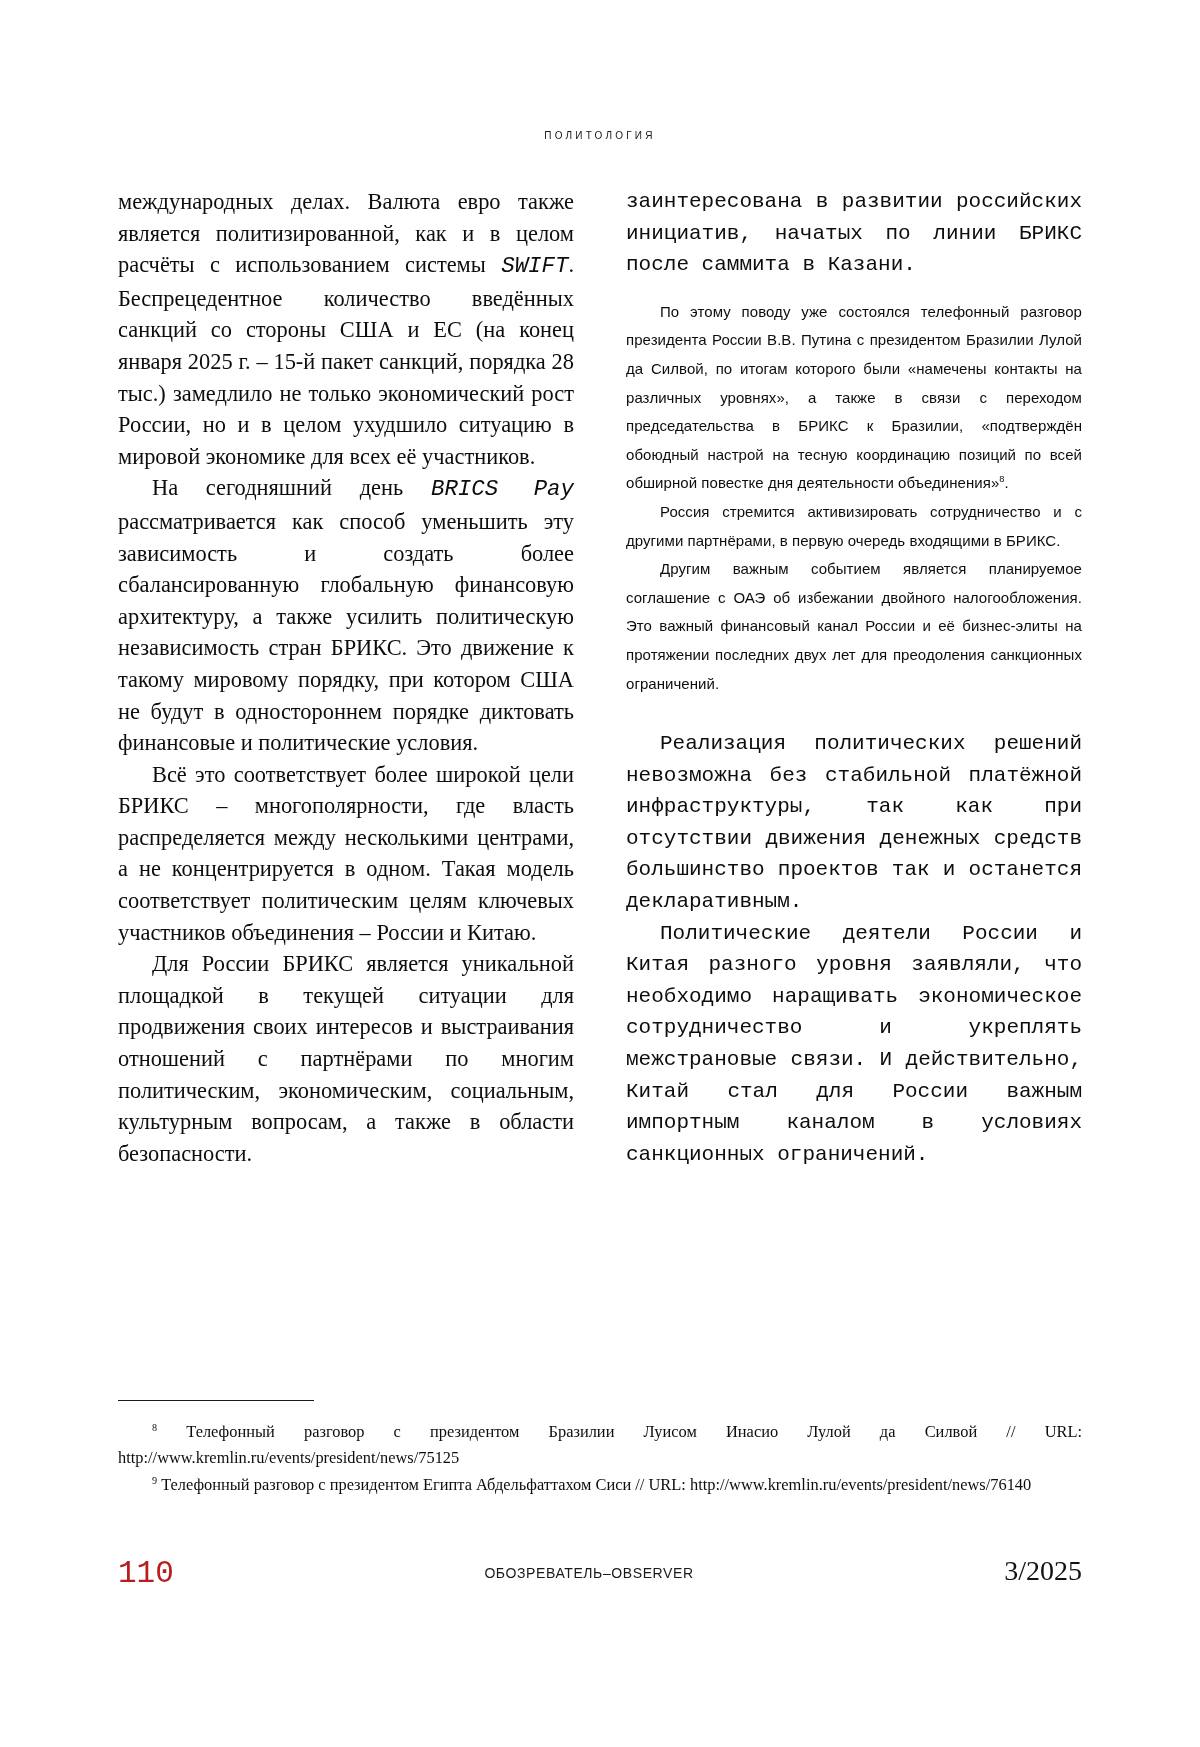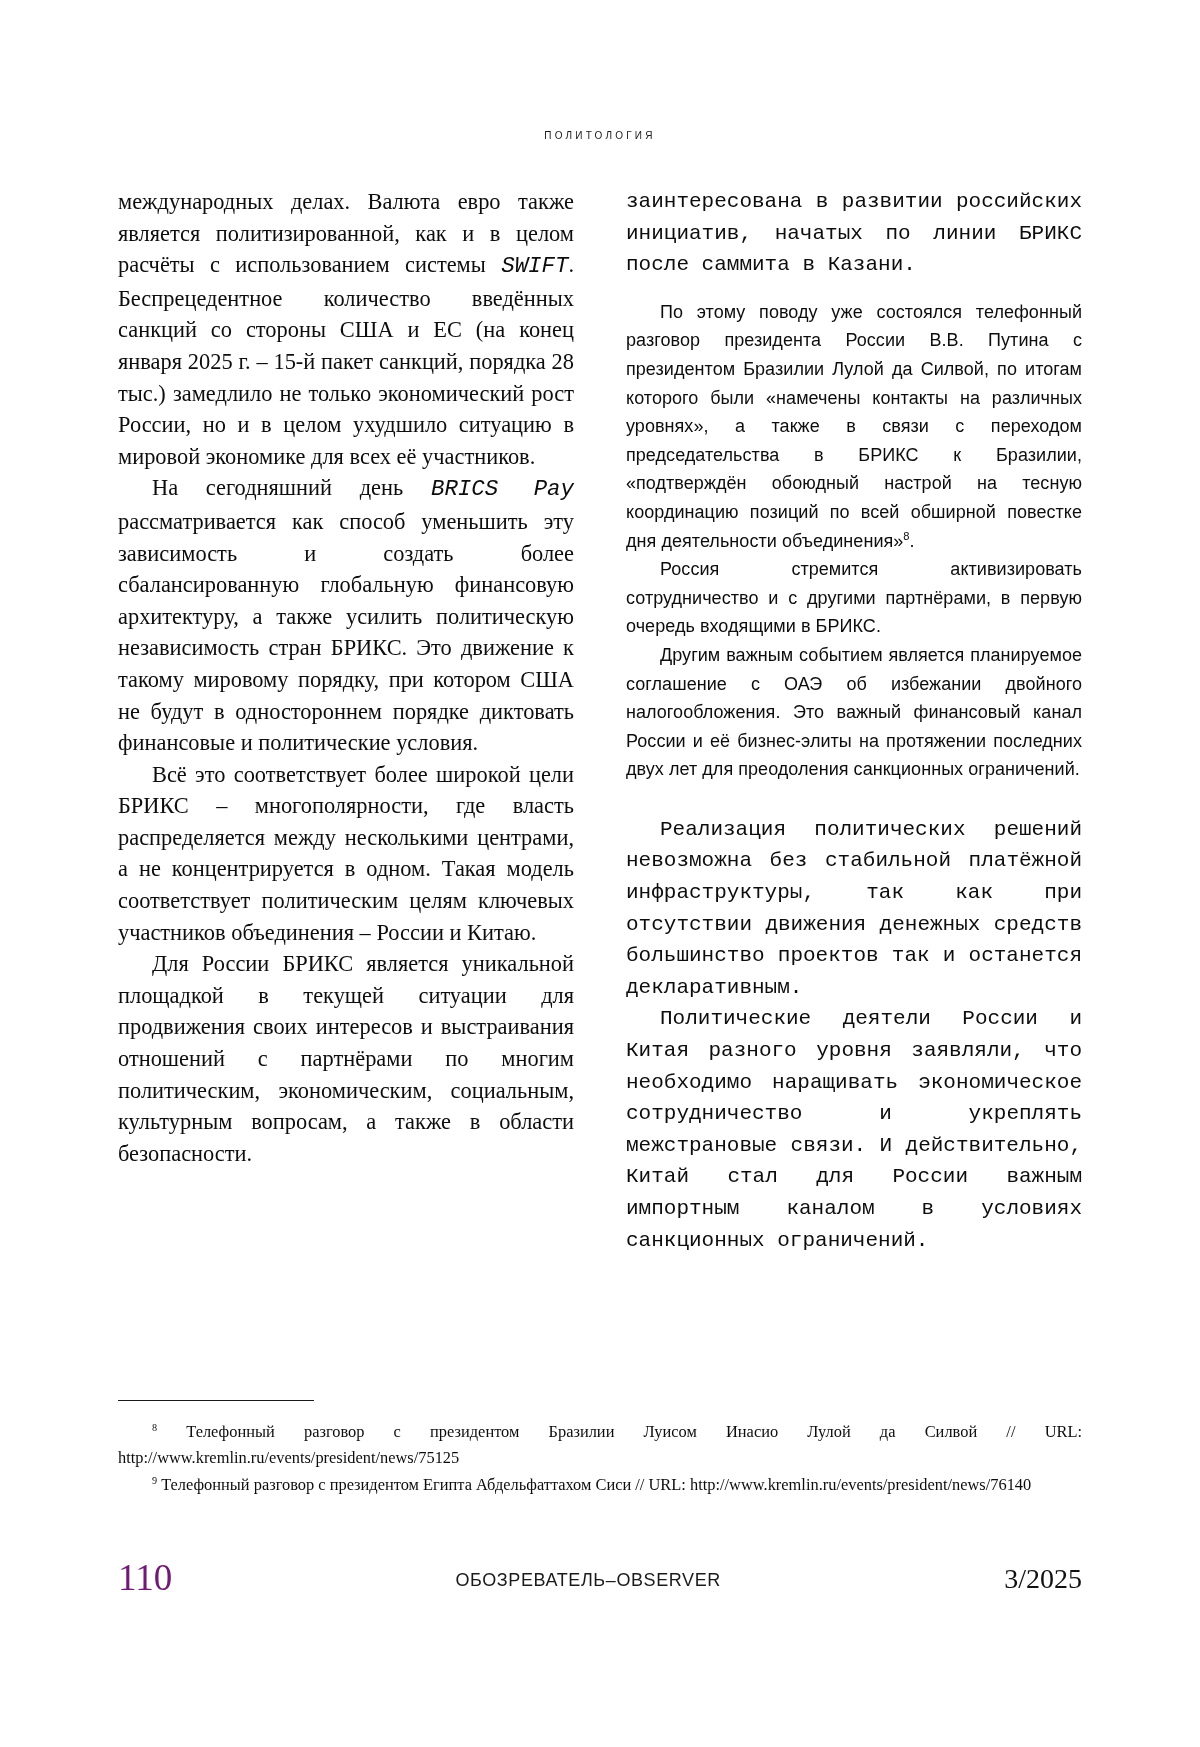--- a/index.html
+++ b/index.html
@@ -68,21 +68,21 @@
   }
   .col-right .serif {
     font-family: Liberation Mono, monospace;
     font-size: 21px;
     line-height: 31.6px;
     text-align: justify;
     text-align-last: left;
   }
   .col-right .sans {
     font-family: "Liberation Sans", sans-serif;
-    font-size: 18px;
+    font-size: 15px;
     line-height: 28.6px;
     text-align: justify;
     text-align-last: left;
     letter-spacing: 0.05px;
   }
   .col-right p.indent { text-indent: 34px; }
   .gap-small { height: 17px; }
   .gap-mid { height: 30px; }
   sup {
     font-size: 0.62em;
@@ -117,27 +117,27 @@
   .footer {
     position: absolute;
     left: 118px;
     top: 1556px;
     width: 964px;
     display: flex;
     align-items: baseline;
     justify-content: space-between;
   }
   .folio {
-    font-family: Liberation Serif, serif;
-    font-size: 37px;
-    color: #701a75;
+    font-family: Liberation Mono, monospace;
+    font-size: 31px;
+    color: #b91c1c;
   }
   .footer-center {
     font-family: "Liberation Sans", sans-serif;
-    font-size: 18px;
+    font-size: 14px;
     letter-spacing: 0.6px;
     color: #1a1a1a;
     text-transform: uppercase;
     transform: translateY(-4px);
   }
   .issue {
     font-family: "Liberation Serif", serif;
     font-size: 28px;
     color: #111;
     transform: translateY(-2px);

